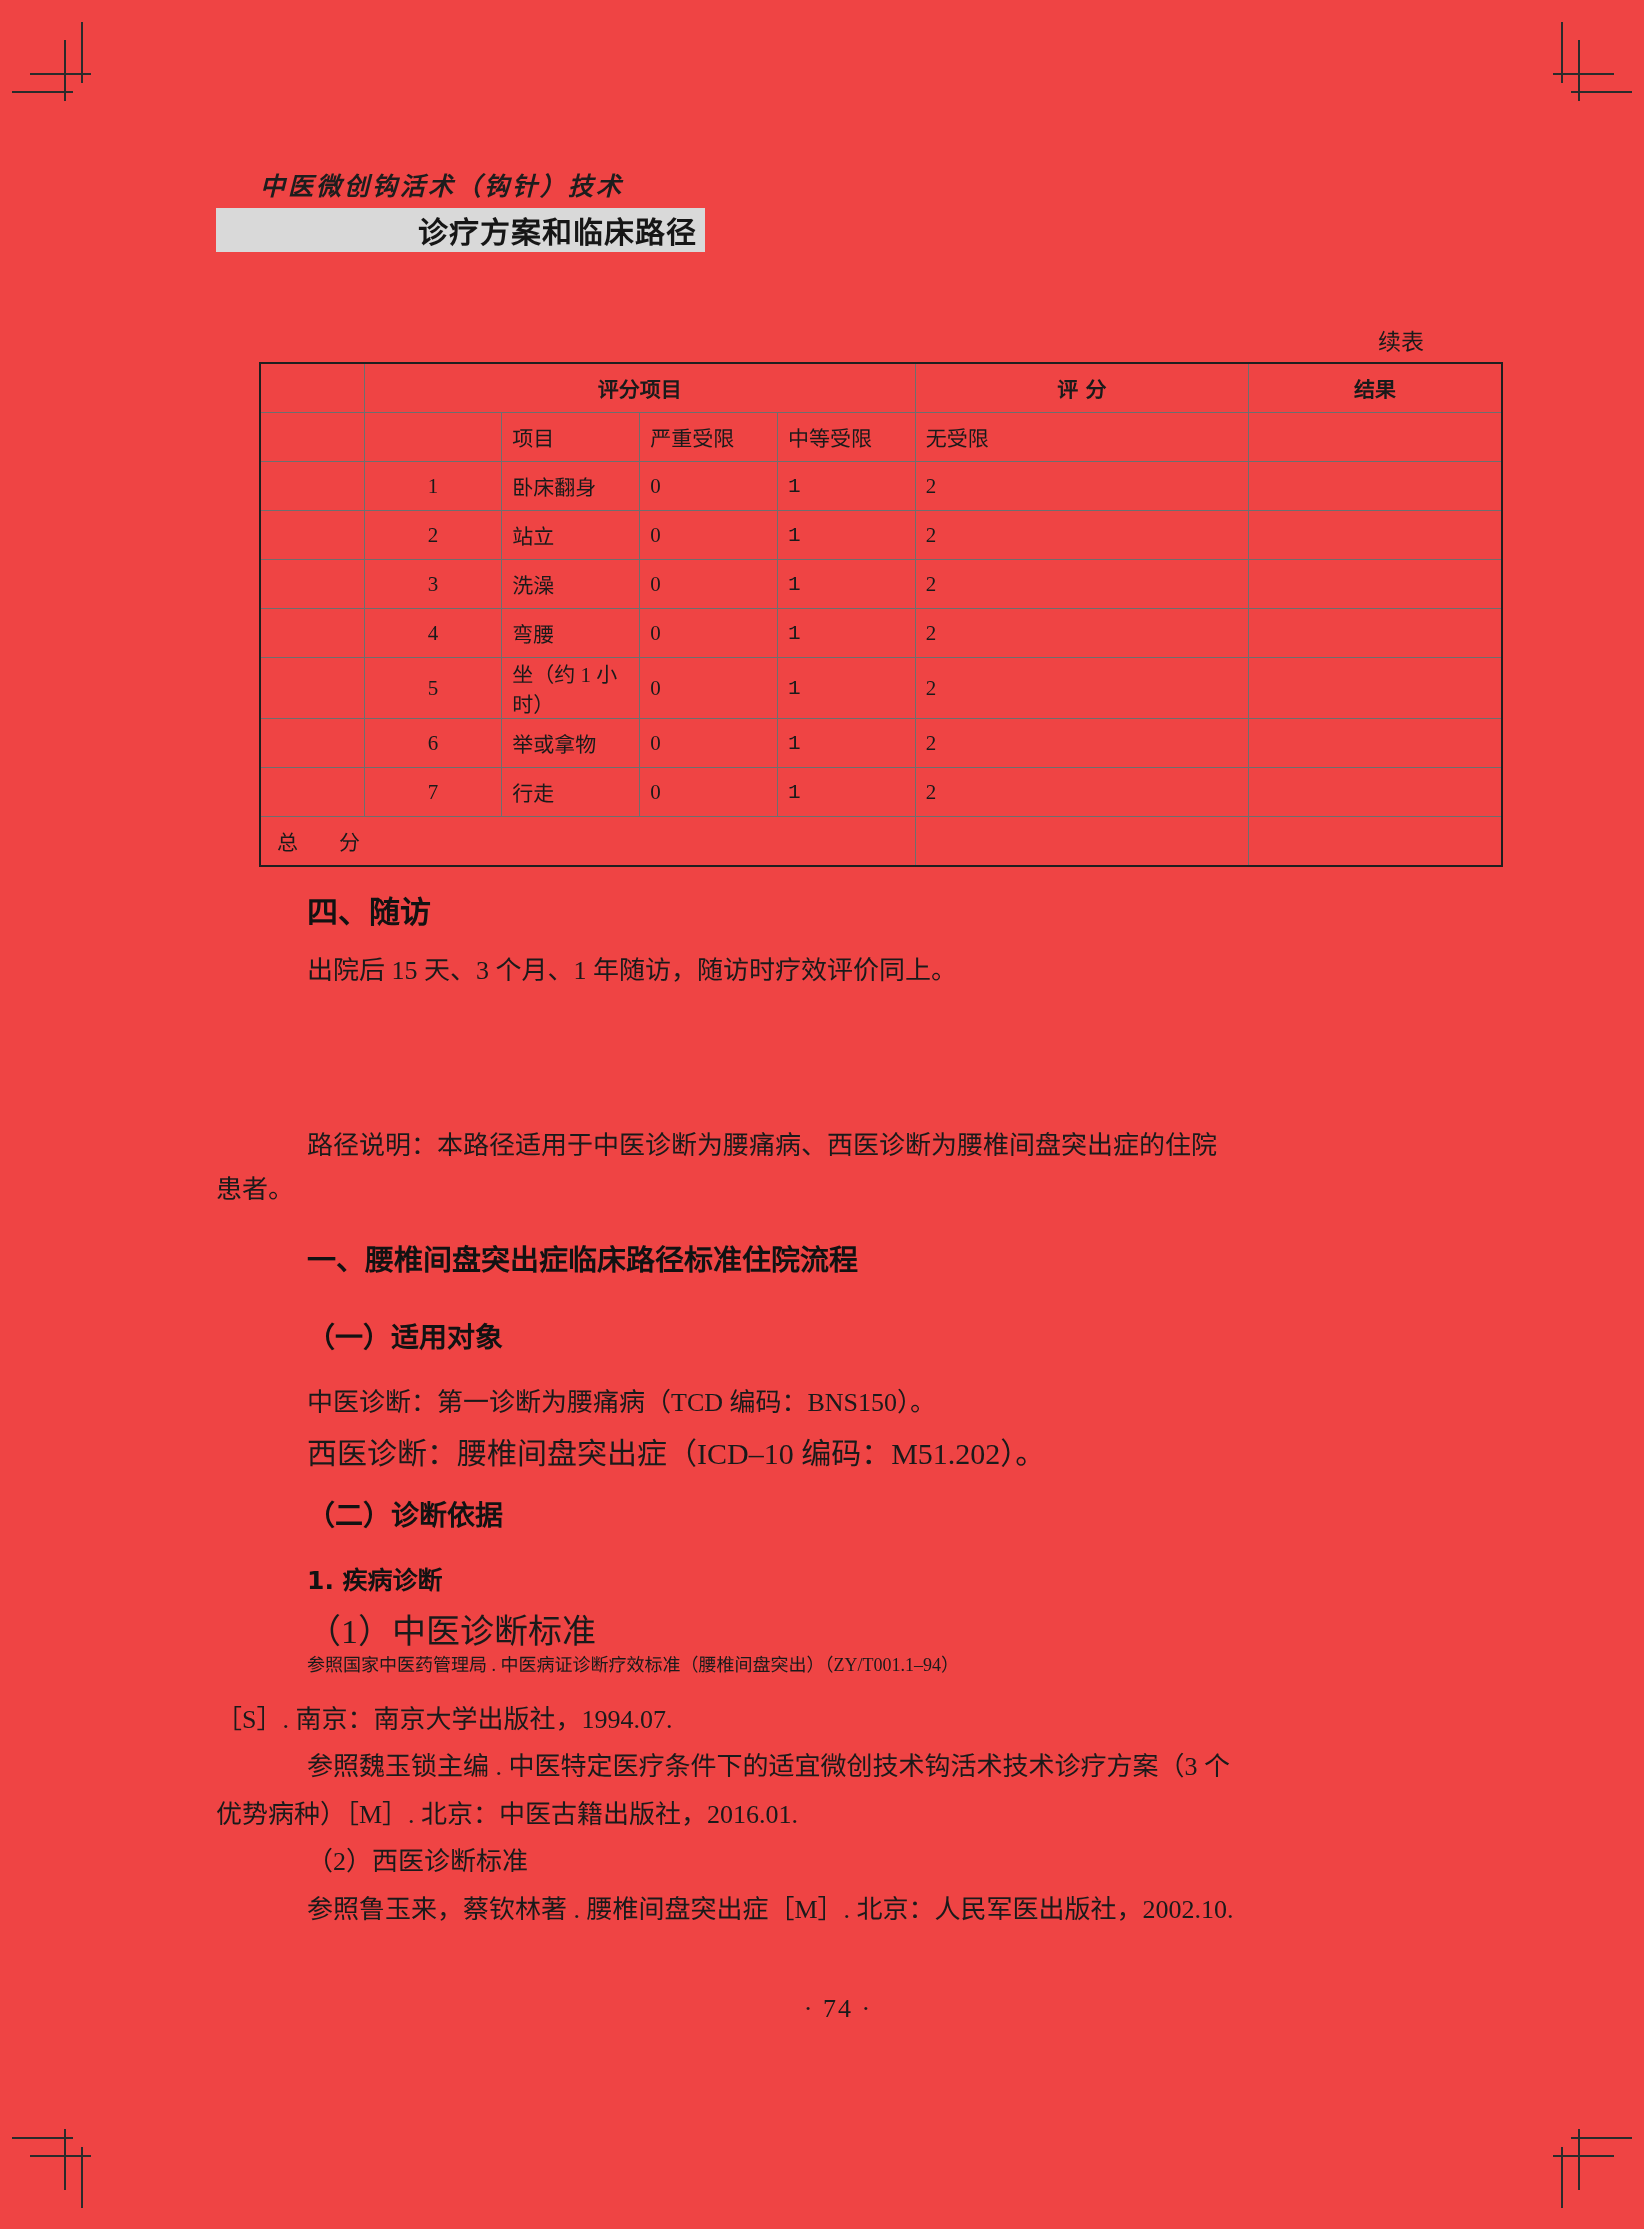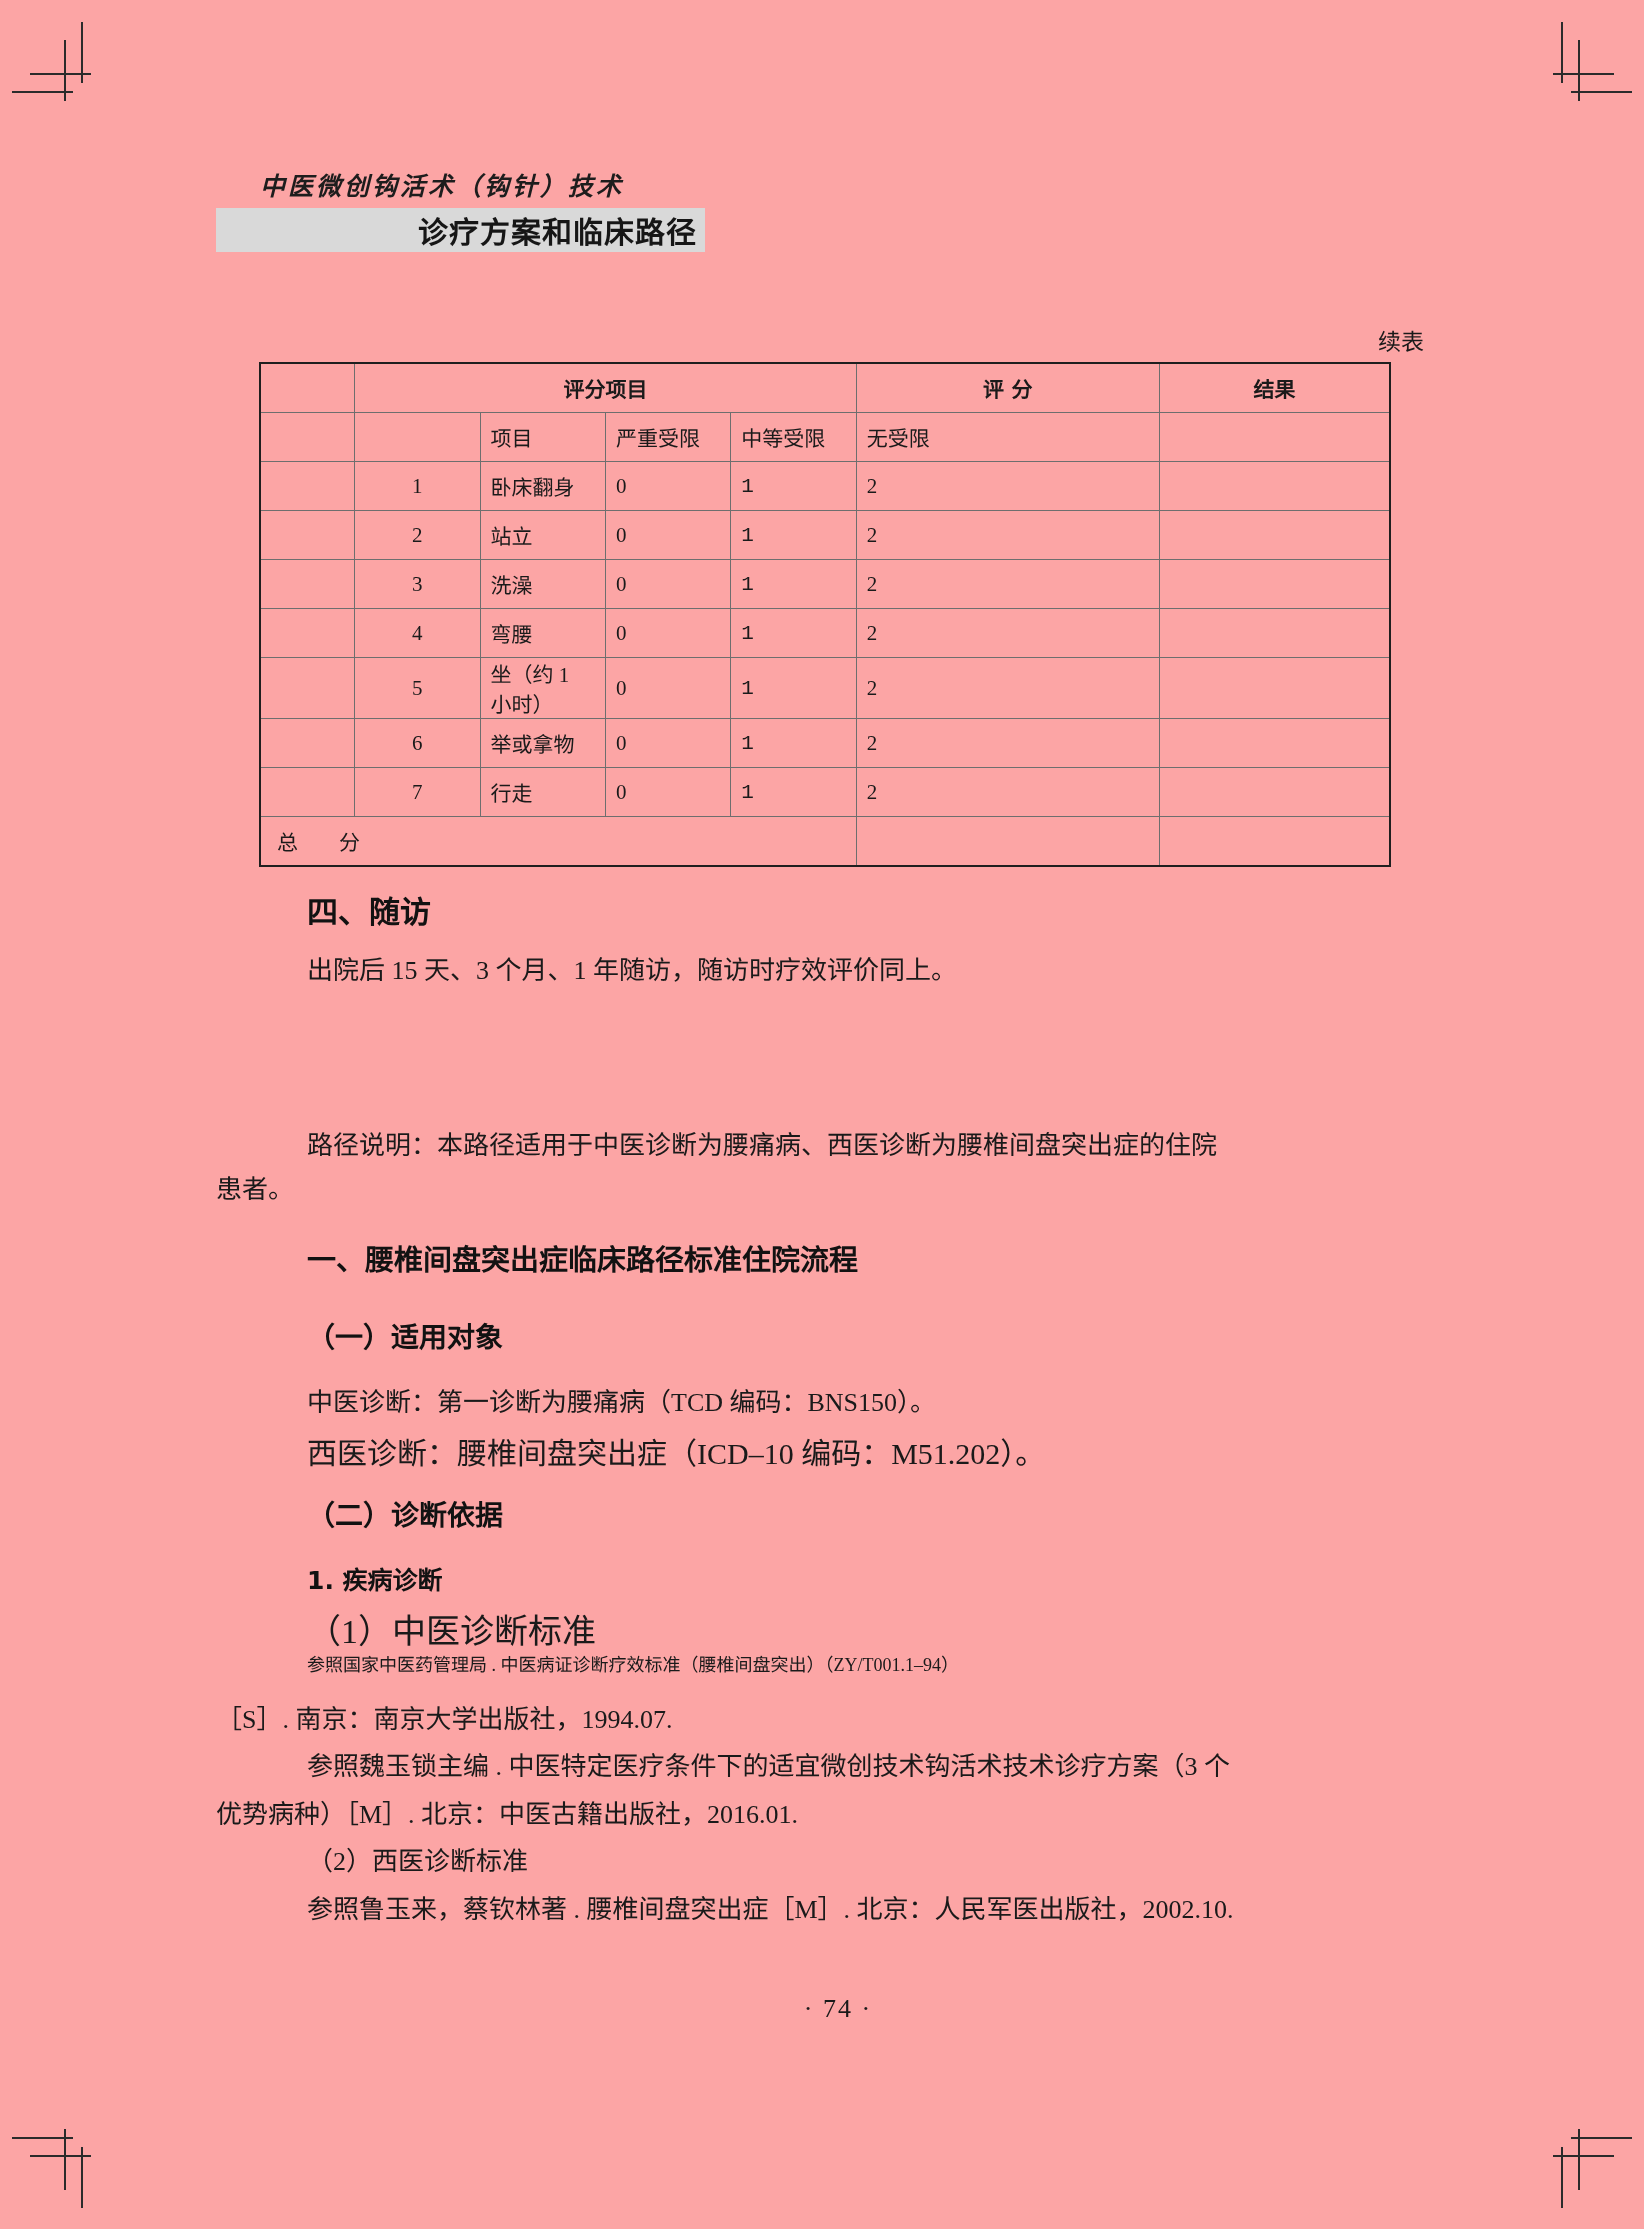--- a/index.html
+++ b/index.html
@@ -9,21 +9,21 @@
     background: #ffffff;
   }
   body {
     font-family: "Liberation Serif", "DejaVu Serif", serif;
     color: #1a1a1a;
   }
   .page {
     position: relative;
     width: 1644px;
     height: 2230px;
-    background: #fca5a5;
+    background: #ef4444;
     overflow: hidden;
   }
 
   
   .crop {
     position: absolute;
     width: 77px;
     height: 77px;
   }
   .crop .v, .crop .h {
@@ -100,21 +100,21 @@
     font-size: 23px;
     color: #1a1a1a;
     font-family: "Liberation Serif", "DejaVu Serif", serif;
   }
 
   
   .tbl-wrap {
     position: absolute;
     left: 259px;
     top: 362px;
-    width: 1132px;
+    width: 1244px;
   }
   table.score {
     border-collapse: collapse;
     width: 100%;
     table-layout: fixed;
     font-family: "Liberation Serif", "DejaVu Serif", serif;
     font-size: 21px;
     color: #1a1a1a;
   }
   table.score td {

